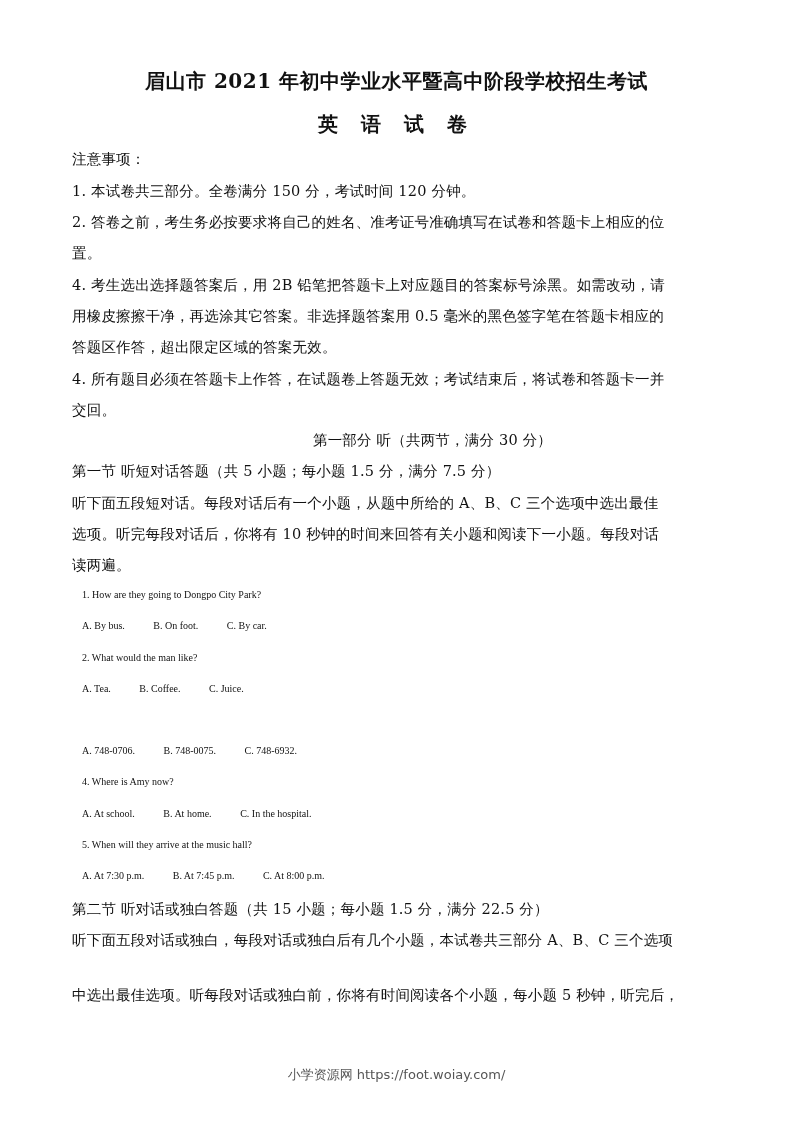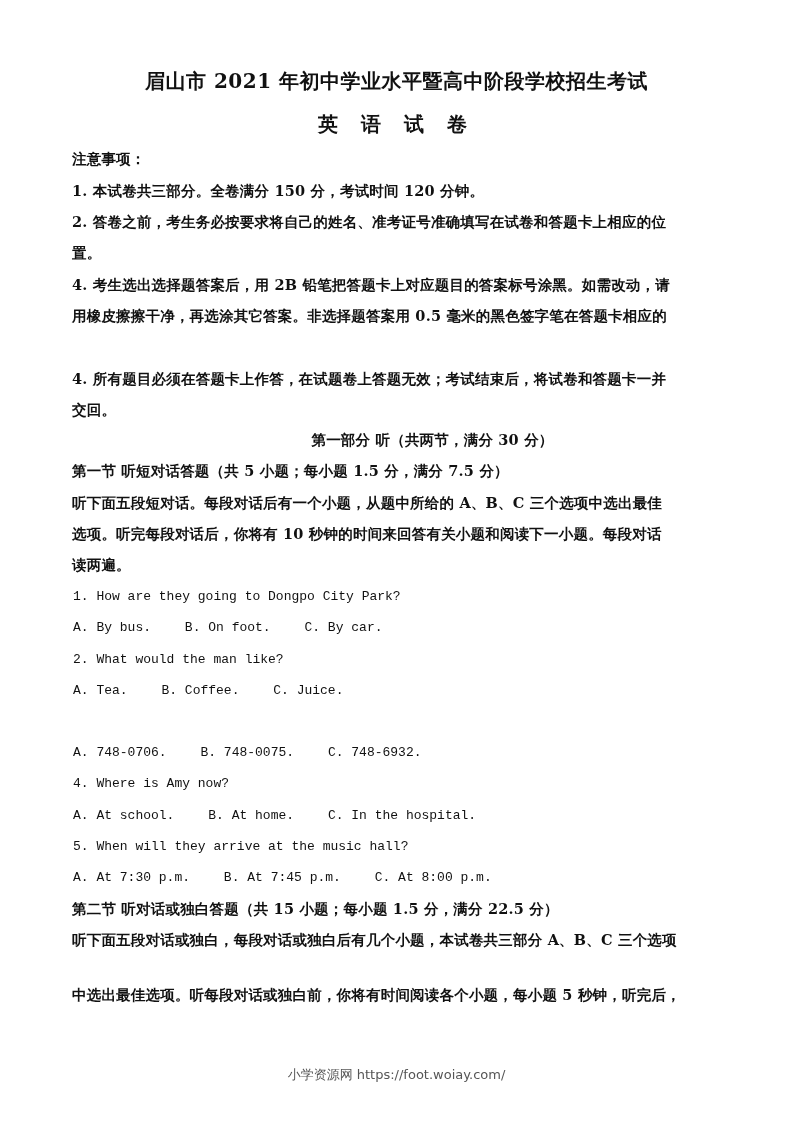--- a/index.html
+++ b/index.html
@@ -3,42 +3,43 @@
 <meta charset="utf-8">
 <style>
   html, body { margin: 0; padding: 0; background: #ffffff; }
   body { width: 793px; height: 1122px; position: relative; overflow: hidden; color: #111; }
   .page { position: absolute; left: 0; top: 0; width: 793px; height: 836px; }
   .title { position: absolute; left: 0; width: 793px; text-align: center;
     font-family: "DejaVu Serif", "Liberation Serif", serif; font-weight: bold; color: #111; }
   .t1 { top: 68px; font-size: 20px; letter-spacing: 0.5px; }
   .t2 { top: 111px; font-size: 20px; letter-spacing: 8px; }
   .bold-line { position: absolute; left: 72px; font-family: "DejaVu Serif", "Liberation Serif", serif;
-    font-weight: bold; font-size: 14.5px; color: #111; white-space: nowrap; letter-spacing: 0.2px; }
+    font-weight: normal; font-size: 14.5px; color: #111; white-space: nowrap; letter-spacing: 0.2px; }
   .center-line { left: 0; width: 793px; text-align: center; margin-left: 36px; }
-  .q { position: absolute; left: 73px; font-family: Liberation Mono, monospace;
-    font-size: 13px; color: #111; white-space: nowrap; }
+  .q { position: absolute; left: 82px; font-family: Liberation Serif, serif;
+    font-size: 10px; color: #111; white-space: nowrap; }
   .opt { display: inline-block; margin-right: 26px; }
   .footer { position: absolute; top: 1066px; left: 0; width: 793px; text-align: center;
     font-family: "DejaVu Sans", "Liberation Sans", sans-serif; font-size: 13px; color: #555; }
 </style>
 </head>
 <body>
 
 <div class="page">
 
   <div class="title t1">眉山市 2021 年初中学业水平暨高中阶段学校招生考试</div>
   <div class="title t2">英 语 试 卷</div>
 
   <div class="bold-line" style="top:150px">注意事项：</div>
   <div class="bold-line" style="top:182px">1. 本试卷共三部分。全卷满分 150 分，考试时间 120 分钟。</div>
   <div class="bold-line" style="top:213px">2. 答卷之前，考生务必按要求将自己的姓名、准考证号准确填写在试卷和答题卡上相应的位</div>
   <div class="bold-line" style="top:244px">置。</div>
   <div class="bold-line" style="top:276px">4. 考生选出选择题答案后，用 2B 铅笔把答题卡上对应题目的答案标号涂黑。如需改动，请</div>
   <div class="bold-line" style="top:307px">用橡皮擦擦干净，再选涂其它答案。非选择题答案用 0.5 毫米的黑色签字笔在答题卡相应的</div>
+  <div class="bold-line" style="top:338px">答题区作答，超出限定区域的答案无效。</div>
   <div class="bold-line" style="top:370px">4. 所有题目必须在答题卡上作答，在试题卷上答题无效；考试结束后，将试卷和答题卡一并</div>
   <div class="bold-line" style="top:401px">交回。</div>
 
   <div class="bold-line center-line" style="top:431px">第一部分 听（共两节，满分 30 分）</div>
   <div class="bold-line" style="top:462px">第一节 听短对话答题（共 5 小题；每小题 1.5 分，满分 7.5 分）</div>
   <div class="bold-line" style="top:494px">听下面五段短对话。每段对话后有一个小题，从题中所给的 A、B、C 三个选项中选出最佳</div>
   <div class="bold-line" style="top:525px">选项。听完每段对话后，你将有 10 秒钟的时间来回答有关小题和阅读下一小题。每段对话</div>
   <div class="bold-line" style="top:556px">读两遍。</div>
 
   <div class="q" style="top:589px">1. How are they going to Dongpo City Park?</div>

